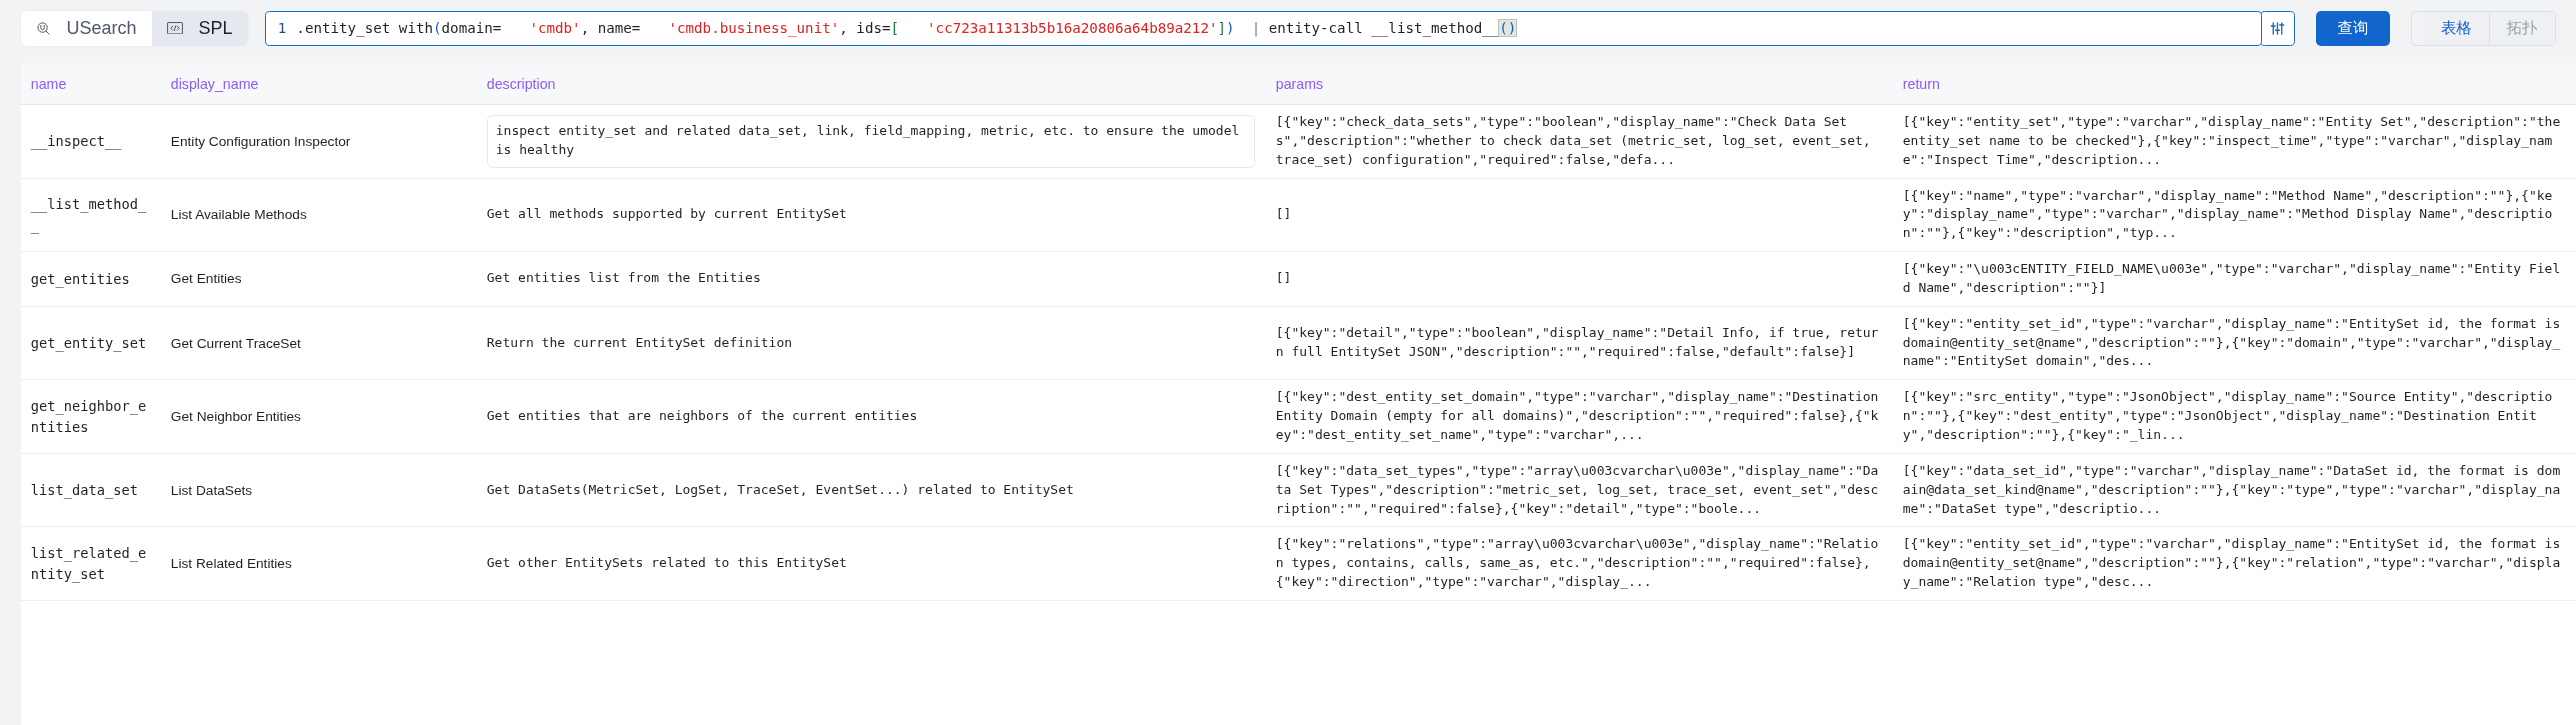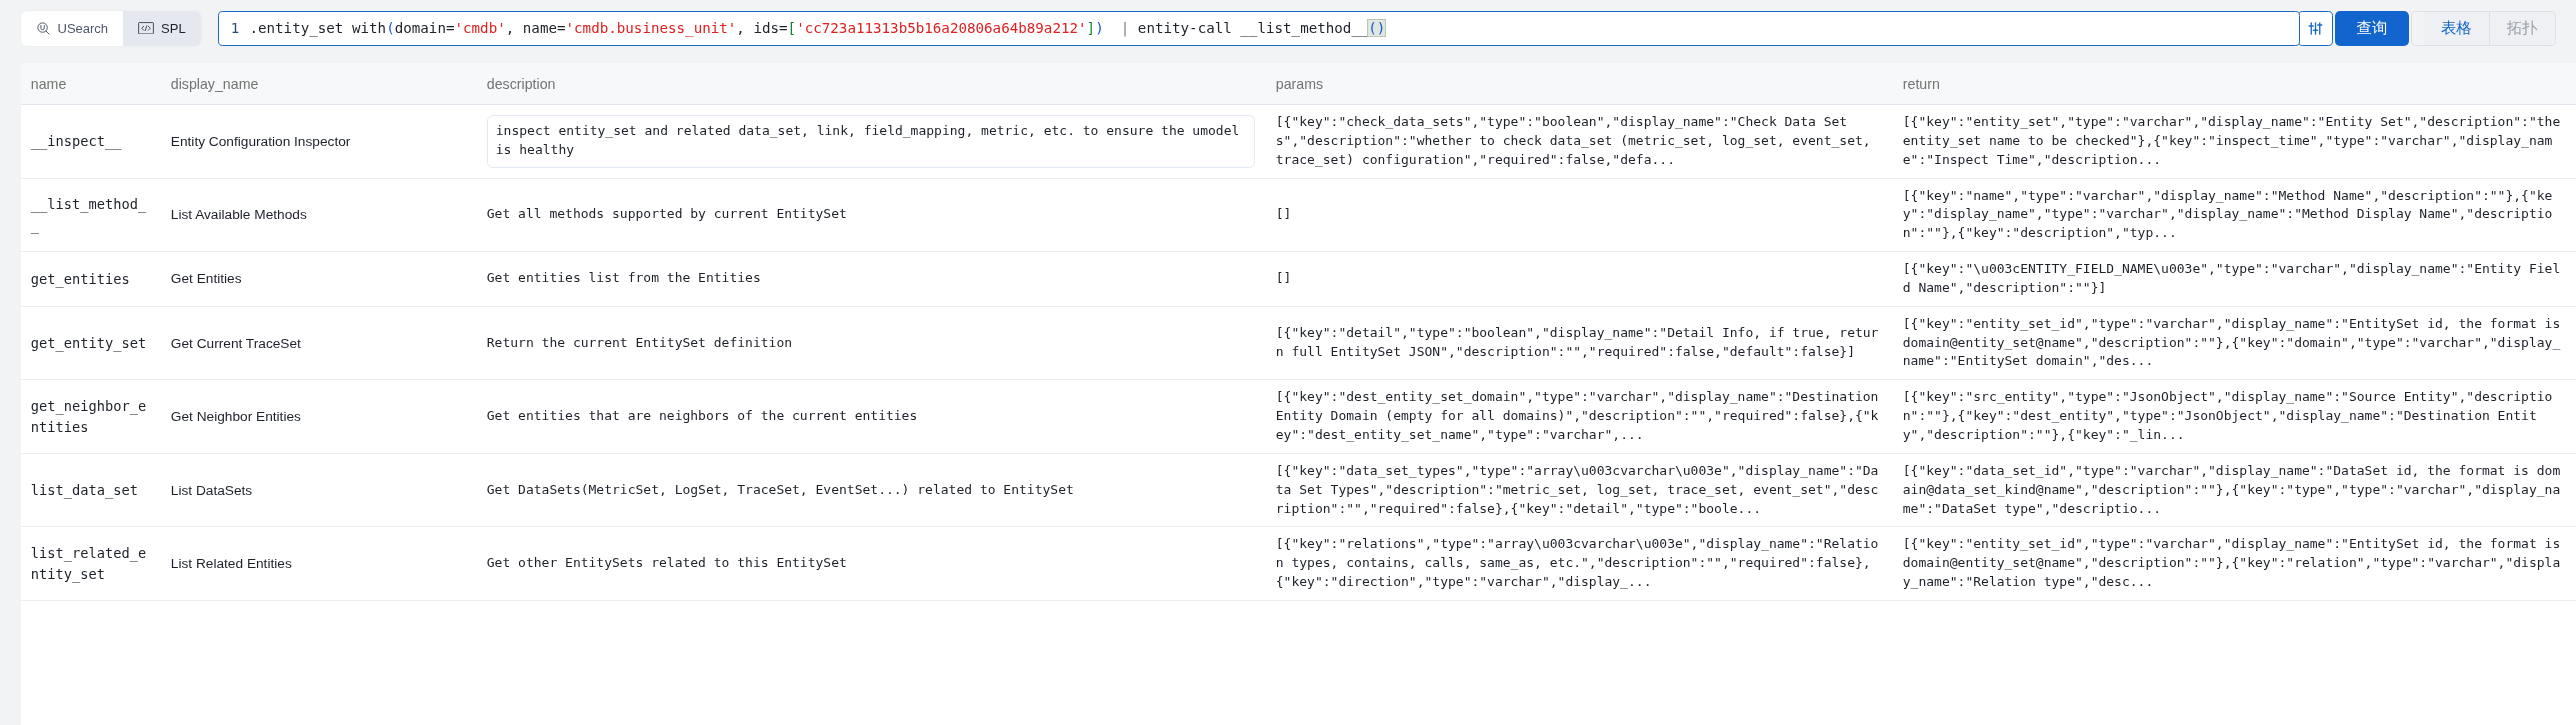--- a/index.html
+++ b/index.html
@@ -31,24 +31,24 @@
     height: 35px;
     background: #ffffff;
     border-radius: 5.7px;
     overflow: hidden;
     flex: 0 0 auto;
     box-shadow: 0 0 0 0.6px rgba(0,0,0,0.035);
   }
   .mode-btn {
     display: flex;
     align-items: center;
-    gap: 7px;
+    gap: 16px;
     height: 35px;
     padding: 0 15px;
-    font-size: 13px;
+    font-size: 18px;
     color: #4e5969;
     cursor: pointer;
     white-space: nowrap;
   }
   .mode-btn.active {
     background: #e5e9ef;
     color: #1d2129;
     font-weight: 500;
   }
   .mode-icon { display: flex; align-items: center; justify-content: center; }
@@ -82,42 +82,42 @@
   }
   .code {
     font-family: "DejaVu Sans Mono", monospace;
     font-size: 14.2px;
     color: #1d2129;
     white-space: pre;
     letter-spacing: 0px;
     padding-left: 6.8px;
     line-height: 35px;
   }
-  .tok-str { color: #e02020; }
+  .tok-str { color: #e02020; margin-left: 28px; }
   .tok-paren { color: #1b57d6; }
   .tok-bracket { color: #18803a; }
   .tok-pipe { color: #76808f; }
   .caret {
     display: inline-block;
     width: 0;
     border-left: 1.1px solid #1d2129;
     height: 17px;
     vertical-align: -3.4px;
     margin: 0 -0.6px;
   }
   .paren-hl {
     background: #dfe7df;
     outline: 0.6px solid #b9c4b9;
   }
 
   
   .topbar-actions {
     display: flex;
     align-items: center;
-    gap: 2px;
+    gap: 21px;
     margin-left: 15px;
     flex: 0 0 auto;
   }
   .icon-btn {
     width: 35px;
     height: 35px;
     border: 1.1px solid #1769c4;
     border-radius: 4.6px;
     background: #ffffff;
     display: flex;
@@ -171,21 +171,21 @@
     bottom: 0;
     background: #ffffff;
   }
   table.grid {
     width: 100%;
     border-collapse: collapse;
     table-layout: fixed;
   }
   table.grid thead th {
     background: #f7f8fa;
-    color: #737373;
+    color: #8b5cf6;
     font-size: 14.2px;
     font-weight: 400;
     text-align: left;
     padding: 12.5px 10.3px;
     border-bottom: 0.6px solid #e3e6ec;
     vertical-align: middle;
     font-family: "Liberation Sans", sans-serif;
   }
   table.grid tbody td {
     border-bottom: 0.6px solid #eceef2;

